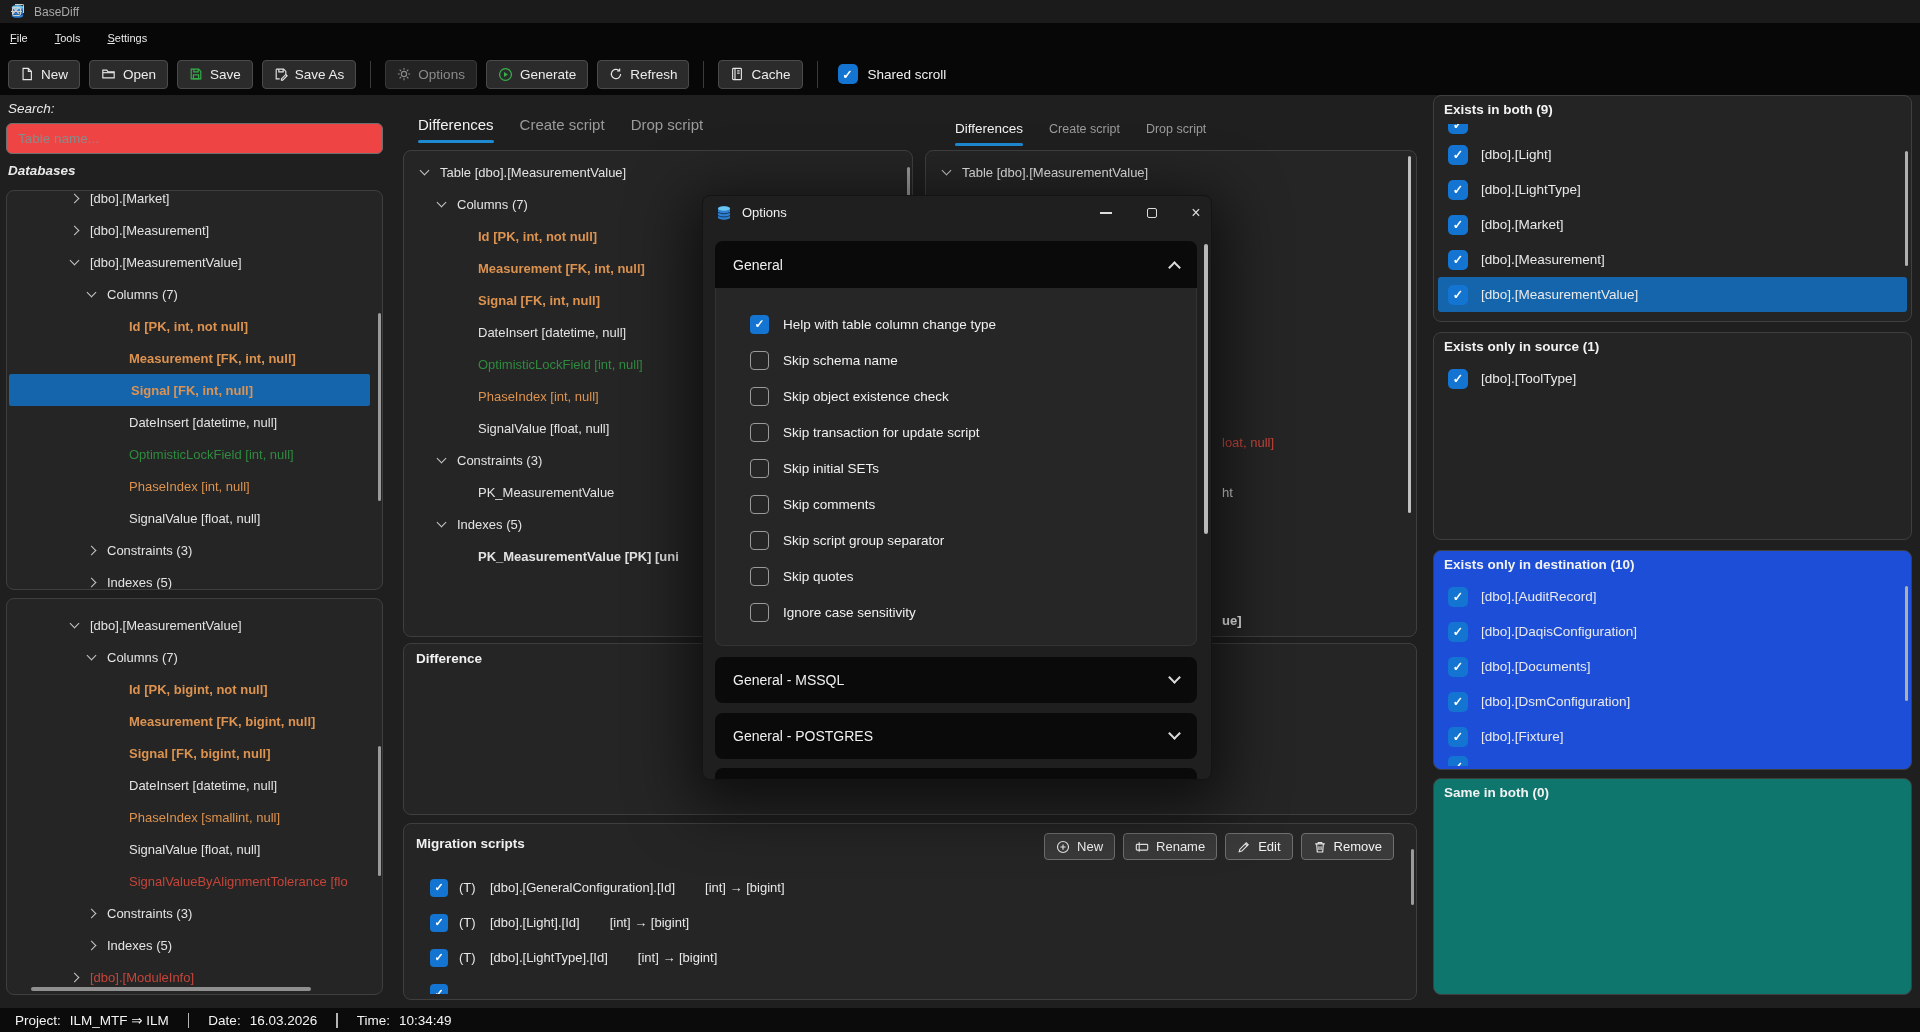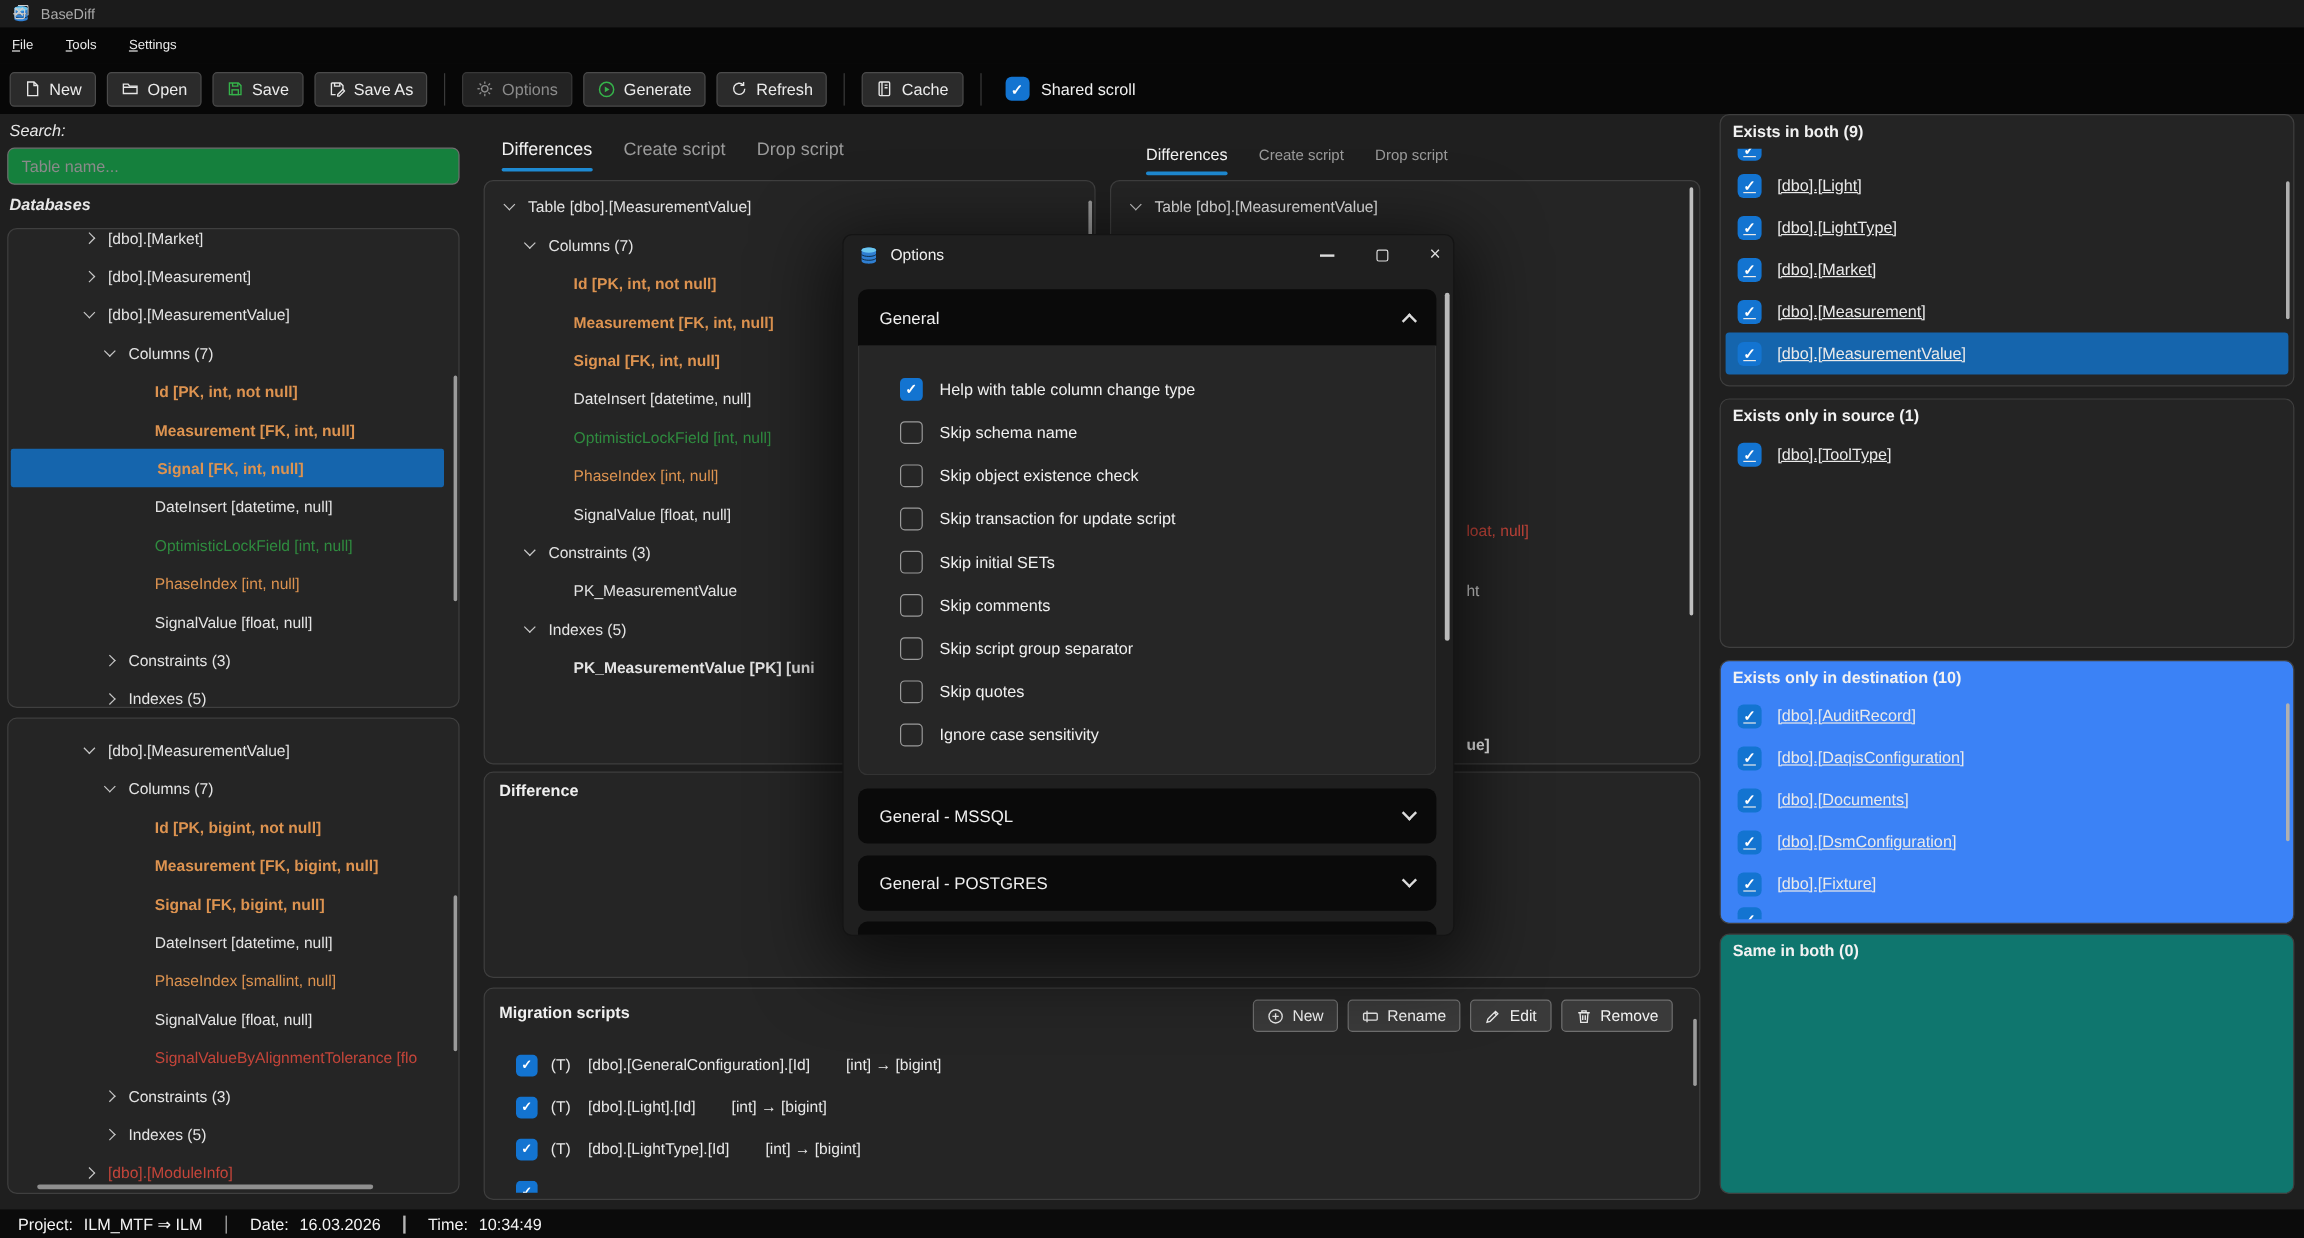--- a/index.html
+++ b/index.html
@@ -28,21 +28,21 @@
 
   
   .main { position:absolute; left:0; top:95px; width:1920px; height:913px; background:#1f1f1f; }
 
   
   .panel { position:absolute; background:#252525; border:1px solid #3f3f3f; border-radius:8px; overflow:hidden; }
 
   
   .side-label { position:absolute; color:#e8e8e8; font-size:13.5px;font-style:italic; }
   .side-label.bold { font-weight:700; }
-  .search-input { position:absolute; left:6px; top:123px; width:377px; height:31px; background:#15803d; border:1px solid #6f6f6f; border-radius:6px; color:#e8e8e8; font-size:13.5px; padding:0 11px; font-family:"Liberation Sans",sans-serif; outline:none; }
+  .search-input { position:absolute; left:6px; top:123px; width:377px; height:31px; background:#ef4444; border:1px solid #6f6f6f; border-radius:6px; color:#e8e8e8; font-size:13.5px; padding:0 11px; font-family:"Liberation Sans",sans-serif; outline:none; }
   .search-input::placeholder { color:#8a8a8a; }
 
   
   .tlist { position:absolute; inset:0; overflow:hidden; }
   .trow { display:flex; align-items:center; height:32px; font-size:13px; color:#e3e3e3; white-space:nowrap; }
   .trow .lbl { overflow:hidden; }
   .chev { flex:0 0 auto; width:7px; height:7px; border-right:1.6px solid #c8c8c8; border-bottom:1.6px solid #c8c8c8; margin-right:12px; visibility:hidden; }
   .trow.chev-right .chev { visibility:visible; transform:rotate(-45deg); }
   .trow.chev-down  .chev { visibility:visible; transform:rotate(45deg); margin-top:-4px; }
   .ltree .lvl1 { padding-left:64px; } .ltree .lvl2 { padding-left:81px; } .ltree .lvl3 { padding-left:122px; }
@@ -56,21 +56,21 @@
   .tab.active { color:#f2f2f2; }
   .tab.active:after { content:""; position:absolute; left:0; right:0; bottom:0; height:3px; background:#1e8ad2; border-radius:2px; }
 
   
   .vthumb { position:absolute; width:3px; background:#9b9b9b; border-radius:2px; }
   .hthumb { position:absolute; height:4px; background:#8f8f8f; border-radius:2px; }
 
   
   .cb { flex:0 0 auto; width:20px; height:20px; border-radius:5px; background:#1374d1; color:#fff; display:flex; align-items:center; justify-content:center; font-size:12.5px; font-weight:700; }
   .cb:before { content:"✓"; }
-  .crow { display:flex; align-items:center; height:35px; padding-left:14px; gap:13px; font-size:13.5px; color:#eaeaea; white-space:nowrap;text-decoration:underline; }
+  .crow { display:flex; align-items:center; height:35px; padding-left:14px; gap:13px; font-size:13.5px; color:#eaeaea; white-space:nowrap; }
   .crow.sel { background:#1565ad; margin:0 4px; border-radius:3px; padding-left:10px; }
   .crow.clip-top { height:13px; overflow:hidden; align-items:flex-start; }
   .crow.clip-top .cb { margin-top:-10px; }
   .crow.clip-bottom { height:12px; overflow:hidden; align-items:flex-start; }
   .crow.clip-bottom .cb { margin-top:2px; }
   .sec-title { position:absolute; left:10px; top:6px; font-size:13.5px; font-weight:700; color:#f2f2f2; }
 
   
   .sql-title { position:absolute; left:12px; top:7px; font-weight:700; font-size:13.5px; color:#f0f0f0; }
   .sql-code { position:absolute; left:12px; top:28px; right:8px; font-family:"DejaVu Sans Mono", monospace; font-size:12px; line-height:16.2px; }
@@ -511,21 +511,21 @@
     <div class="sec-title">Exists only in source (1)</div>
     <div style="position:absolute; left:0; top:28px; right:0;">
 
     <div class="crow">
           <span class="cb"></span>
           <span>[dbo].[ToolType]</span>
         </div>
       </div>
   </div>
 
-  <div class="panel" style="left:1433px; top:550px; width:479px; height:220px; background:#3b82f6;">
+  <div class="panel" style="left:1433px; top:550px; width:479px; height:220px; background:#1d4ed8;">
     <div class="sec-title">Exists only in destination (10)</div>
     <div style="position:absolute; left:0; top:28px; right:0;">
 
     <div class="crow">
           <span class="cb"></span>
           <span>[dbo].[AuditRecord]</span>
         </div>
         <div class="crow">
           <span class="cb"></span>
           <span>[dbo].[DaqisConfiguration]</span>

